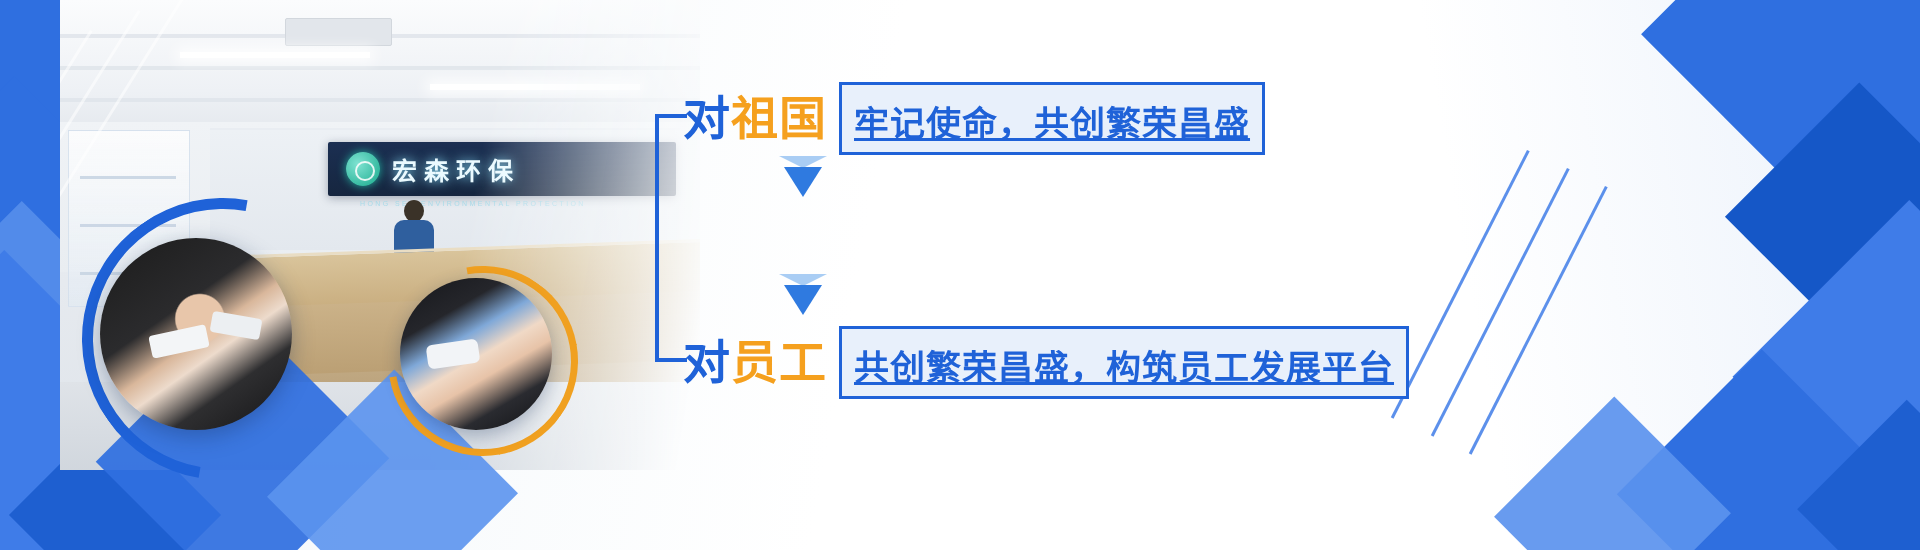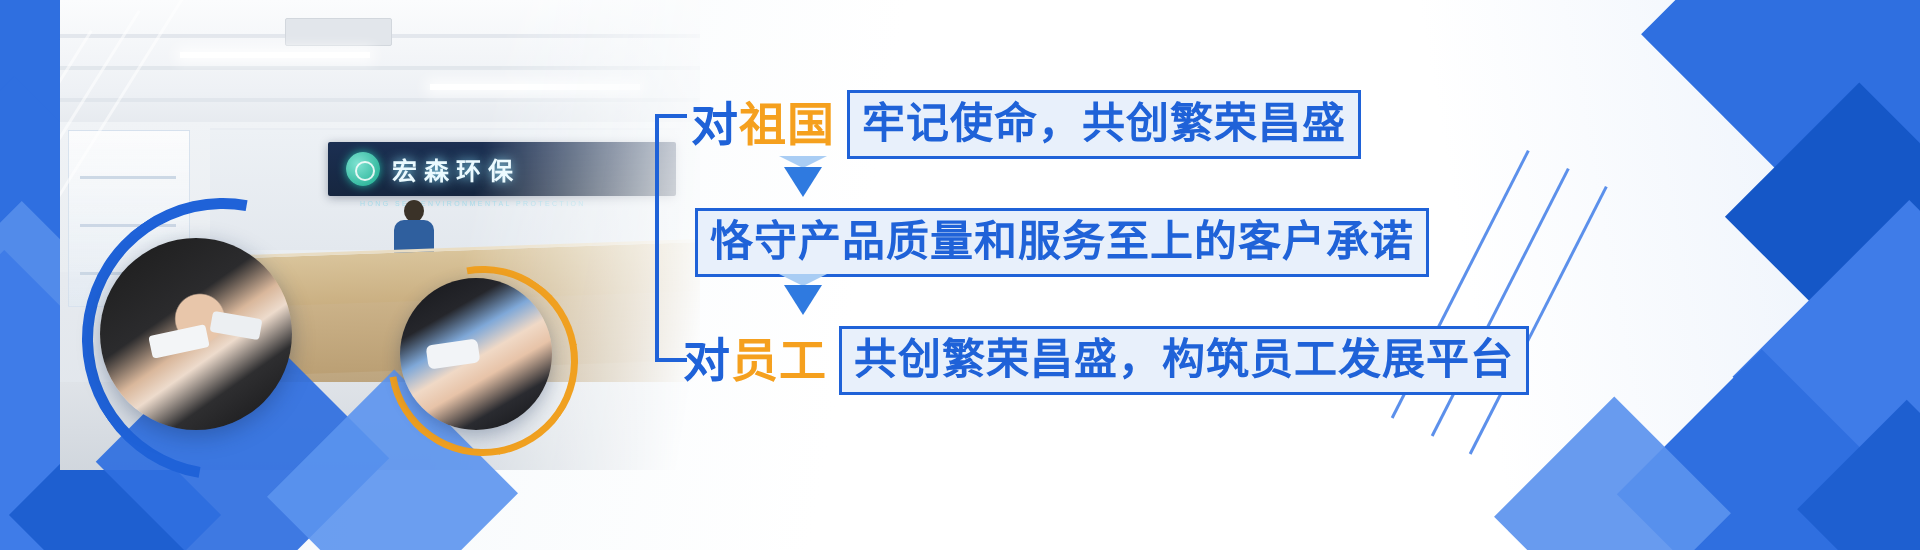--- a/index.html
+++ b/index.html
@@ -295,45 +295,46 @@
     border-left:4px solid #1f62d8;
     border-top:4px solid #1f62d8;
     border-bottom:4px solid #1f62d8;
   }
 
   .row{
     position:absolute; left:28px;
     display:flex; align-items:center; gap:0;
     white-space:nowrap;
   }
-  .row-1{ top:12px;margin-left:8px; }
+  .row-1{ top:4px; }
   .row-2{ top:130px; }
   .row-3{ top:248px; }
 
   .label{
     font-family:"DejaVu Sans","Liberation Sans",sans-serif;
     font-size:47px;
     font-weight:700;
     letter-spacing:1px;
     line-height:1;
   }
   .label .c-blue{ color:#1f62d8; }
   .label .c-orange{ color:#f5a01e; }
 
   .vbox{
     margin-left:12px;
     border:3px solid #1f62d8;
     background:#e8f0fb;
-    padding:6px 12px 8px 12px;
+    padding:19px 12px 8px 12px;
     color:#1f62d8;
     font-family:"DejaVu Sans","Liberation Sans",sans-serif;
-    font-size:43px;
+    font-size:35px;
     font-weight:700;
     letter-spacing:1px;
     line-height:1.15;
+    text-decoration:underline;
   }
 
   
   .arrow{
     position:absolute;
     left:148px;
     width:0;height:0;
   }
   .arrow .tri-top{
     position:absolute; left:-24px; top:0;
@@ -443,21 +444,20 @@
       </div>
       <div class="vbox">牢记使命，共创繁荣昌盛</div>
     </div>
 
     <div class="arrow arrow-1">
       <span class="tri-top"></span>
       <span class="tri-bot"></span>
     </div>
 
     <div class="row row-2">
-      <div class="vbox">恪守产品质量和服务至上的客户承诺</div>
     </div>
 
     <div class="arrow arrow-2">
       <span class="tri-top"></span>
       <span class="tri-bot"></span>
     </div>
 
     <div class="row row-3">
       <div class="label">
         <span class="c-blue">对</span><span class="c-orange">员工</span>

